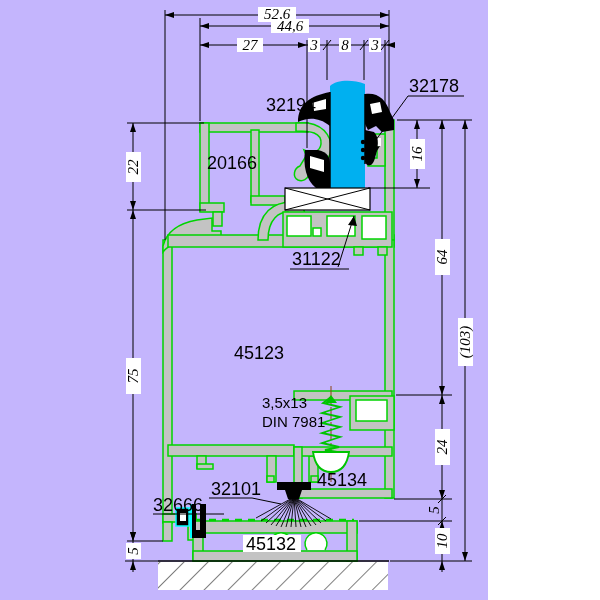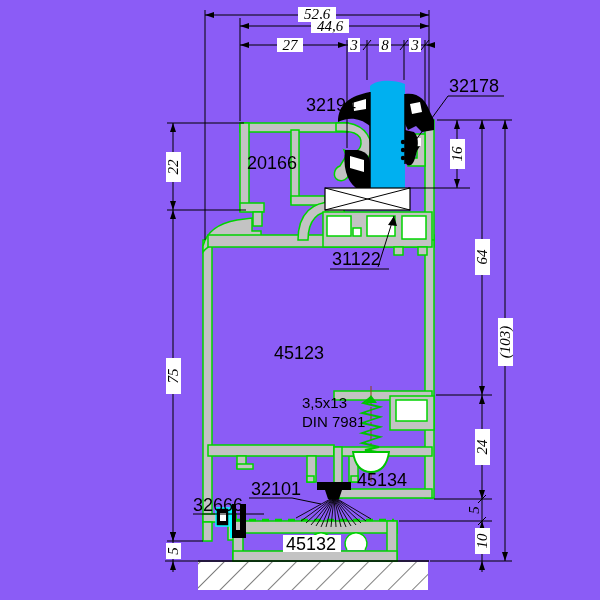--- a/index.html
+++ b/index.html
@@ -1,16 +1,16 @@
 <!DOCTYPE html>
 <html><head>
 <meta charset="utf-8">
 <style>
   html,body{margin:0;padding:0;background:#fff;}
-  #stage{width:560px;height:600px;position:relative;background:#8b5cf6;padding-left:40px;}
+  #stage{width:488px;height:600px;position:relative;background:#c4b5fd;}
   .dim-t{font:italic 15px "Liberation Serif", serif; fill:#000;}
   .part-t{font:18px "Liberation Sans", sans-serif; fill:#000;}
   .note-t{font:15px "Liberation Sans", sans-serif; fill:#000;}
   .al{fill:#c3c3c3;stroke:#00d400;stroke-width:1.5;}
   .ch{fill:#ffffff;stroke:#00d400;stroke-width:1.5;}
   .dl{stroke:#000;stroke-width:1;fill:none;}
   .ar{fill:#000;stroke:none;}
   .gk{fill:#000;stroke:none;}
   .wt{fill:#fff;stroke:none;}
 </style>

